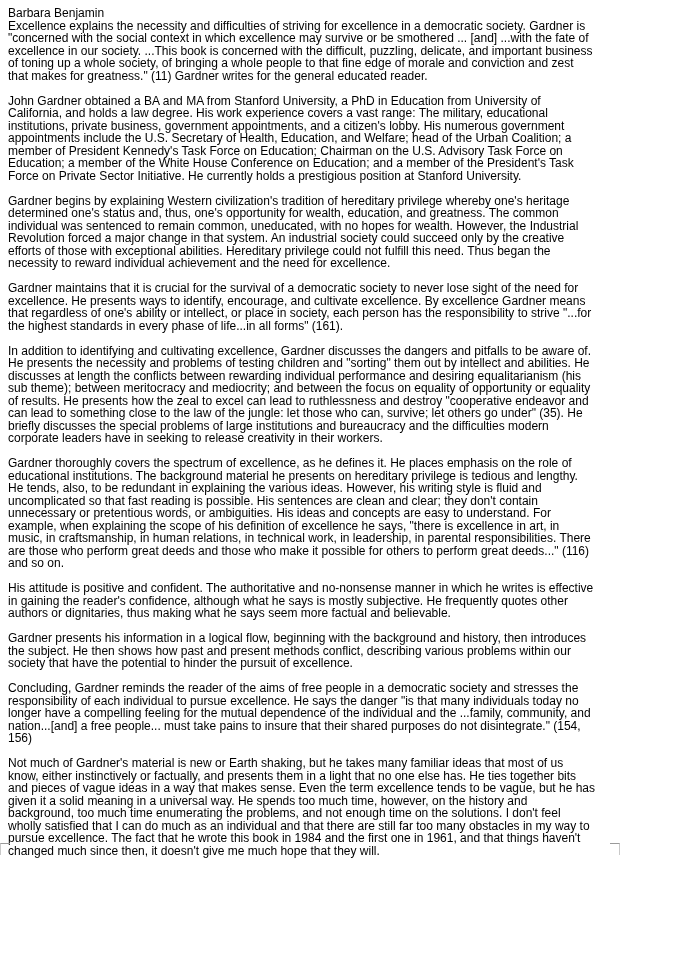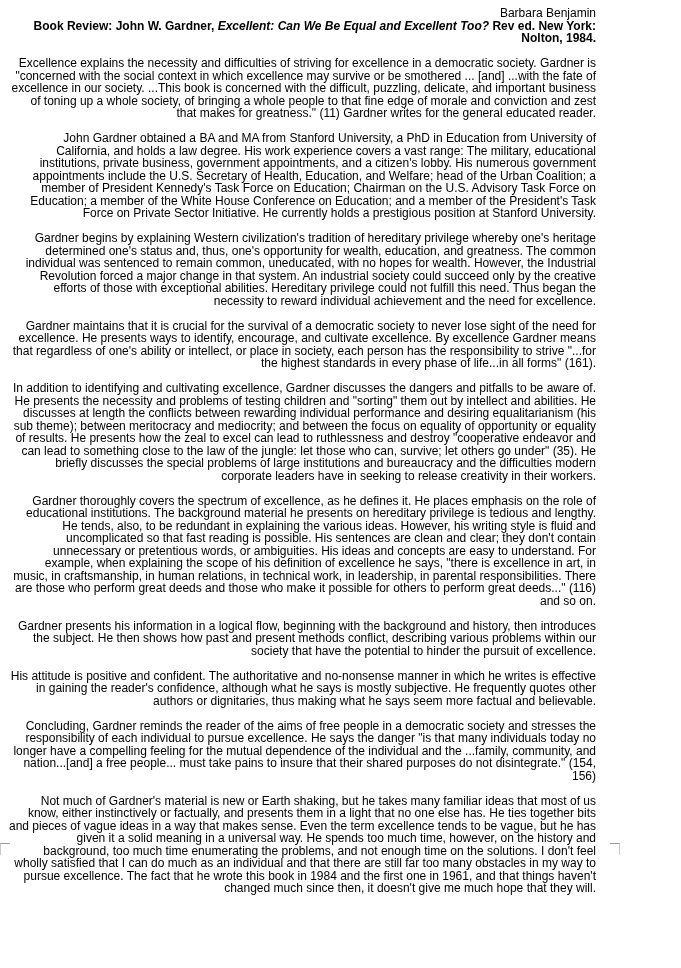--- a/index.html
+++ b/index.html
@@ -6,21 +6,20 @@
   .page {
     position: relative;
     width: 620px;
     height: 968px;
     background: #ffffff;
     overflow: hidden;
     font-family: "Liberation Sans", sans-serif;
     font-size: 12px;
     line-height: 12.5px;
     color: #000000;
-    text-align: right;
   }
   .doc { padding: 7px 24px 6px 8px; }
   .doc p { margin: 0 0 12.5px 0; }
   p.author { margin: 0; font-weight: normal; }
   p.heading { margin: 0 0 12.5px 0; font-weight: bold; }
   .italic { font-style: italic; }
   .lead-italic { }
   .page-mark {
     position: absolute;
     top: 843px;
@@ -39,37 +38,36 @@
   }
 </style>
 </head>
 <body>
 
 <div class="page">
   <div class="doc">
 
     <p class="author">Barbara Benjamin</p>
 
-    <p class="heading"><span>Book Review: John W. Gardner, </span><span class="italic">Excellent: Can We Be Equal and Excellent Too?</span><span> Rev ed. New York: Nolton, 1984.</span></p>
 
     <p><span class="lead-italic">Excellence</span><span> explains the necessity and difficulties of striving for excellence in a democratic society. Gardner is "concerned with the social context in which excellence may survive or be smothered ... [and] ...with the fate of excellence in our society. ...This book is concerned with the difficult, puzzling, delicate, and important business of toning up a whole society, of bringing a whole people to that fine edge of morale and conviction and zest that makes for greatness." (11) Gardner writes for the general educated reader.</span></p>
 
     <p><span>John Gardner obtained a BA and MA from Stanford University, a PhD in Education from University of California, and holds a law degree. His work experience covers a vast range: The military, educational institutions, private business, government appointments, and a citizen's lobby. His numerous government appointments include the U.S. Secretary of Health, Education, and Welfare; head of the Urban Coalition; a member of President Kennedy's Task Force on Education; Chairman on the U.S. Advisory Task Force on Education; a member of the White House Conference on Education; and a member of the President's Task Force on Private Sector Initiative. He currently holds a prestigious position at Stanford University.</span></p>
 
     <p><span>Gardner begins by explaining Western civilization's tradition of hereditary privilege whereby one's heritage determined one's status and, thus, one's opportunity for wealth, education, and greatness. The common individual was sentenced to remain common, uneducated, with no hopes for wealth. However, the Industrial Revolution forced a major change in that system. An industrial society could succeed only by the creative efforts of those with exceptional abilities. Hereditary privilege could not fulfill this need. Thus began the necessity to reward individual achievement and the need for excellence.</span></p>
 
     <p><span>Gardner maintains that it is crucial for the survival of a democratic society to never lose sight of the need for excellence. He presents ways to identify, encourage, and cultivate excellence.  By excellence Gardner means that regardless of one's ability or intellect, or place in society, each person has the responsibility to strive "...for the highest standards in every phase of life...in all forms" (161).</span></p>
 
     <p><span>In addition to identifying and cultivating excellence, Gardner discusses the dangers and pitfalls to be aware of. He presents the necessity and problems of testing children and "sorting" them out by intellect and abilities. He discusses at length the conflicts between rewarding individual performance and desiring equalitarianism (his sub theme); between meritocracy and mediocrity; and between the focus on equality of opportunity or equality of results. He presents how the zeal to excel can lead to ruthlessness and destroy "cooperative endeavor and can lead to something close to the law of the jungle: let those who can, survive; let others go under" (35). He briefly discusses the special problems of large institutions and bureaucracy and the difficulties modern corporate leaders have in seeking to release creativity in their workers.</span></p>
 
     <p><span>Gardner thoroughly covers the spectrum of excellence, as he defines it. He places emphasis on the role of educational institutions. The background material he presents on hereditary privilege is tedious and lengthy. He tends, also, to be redundant in explaining the various ideas. However, his writing style is fluid and uncomplicated so that fast reading is possible. His sentences are clean and clear; they don't contain unnecessary or pretentious words, or ambiguities. His ideas and concepts are easy to understand. For example, when explaining the scope of his definition of excellence he says, "there is excellence in art, in music, in craftsmanship, in human relations, in technical work, in leadership, in parental responsibilities. There are those who perform great deeds and those who make it possible for others to perform great deeds..." (116) and so on.</span></p>
 
+    <p><span>His attitude is positive and confident. The authoritative and no-nonsense manner in which he writes is effective in gaining the reader's confidence, although what he says is mostly subjective. He frequently quotes other authors or dignitaries, thus making what he says seem more factual and believable.</span></p>
+
     <p><span>Gardner presents his information in a logical flow, beginning with the background and history, then introduces the subject. He then shows how past and present methods conflict, describing various problems within our society that have the potential to hinder the pursuit of excellence.</span></p>
-
-    <p><span>His attitude is positive and confident. The authoritative and no-nonsense manner in which he writes is effective in gaining the reader's confidence, although what he says is mostly subjective. He frequently quotes other authors or dignitaries, thus making what he says seem more factual and believable.</span></p>
 
     <p><span>Concluding, Gardner reminds the reader of the aims of free people in a democratic society and stresses the responsibility of each individual to pursue excellence. He says the danger "is that many individuals today no longer have a compelling feeling for the mutual dependence of the individual and the ...family, community, and nation...[and] a free people... must take pains to insure that their shared purposes do not disintegrate." (154, 156)</span></p>
 
     <p><span>Not much of Gardner's material is new or Earth shaking, but he takes many familiar ideas that most of us know, either instinctively or factually, and presents them in a light that no one else has. He ties together bits and pieces of vague ideas in a way that makes sense. Even the term excellence tends to be vague, but he has given it a solid meaning in a universal way. He spends too much time, however, on the history and background, too much time enumerating the problems, and not enough time on the solutions. I don't feel wholly satisfied that I can do much as an individual and that there are still far too many obstacles in my way to pursue excellence. The fact that he wrote this book in 1984 and the first one in 1961, and that things haven't changed much since then, it doesn't give me much hope that they will.</span></p>
 
   </div>
 
   <div class="page-mark page-mark-left"></div>
   <div class="page-mark page-mark-right"></div>
 </div>

